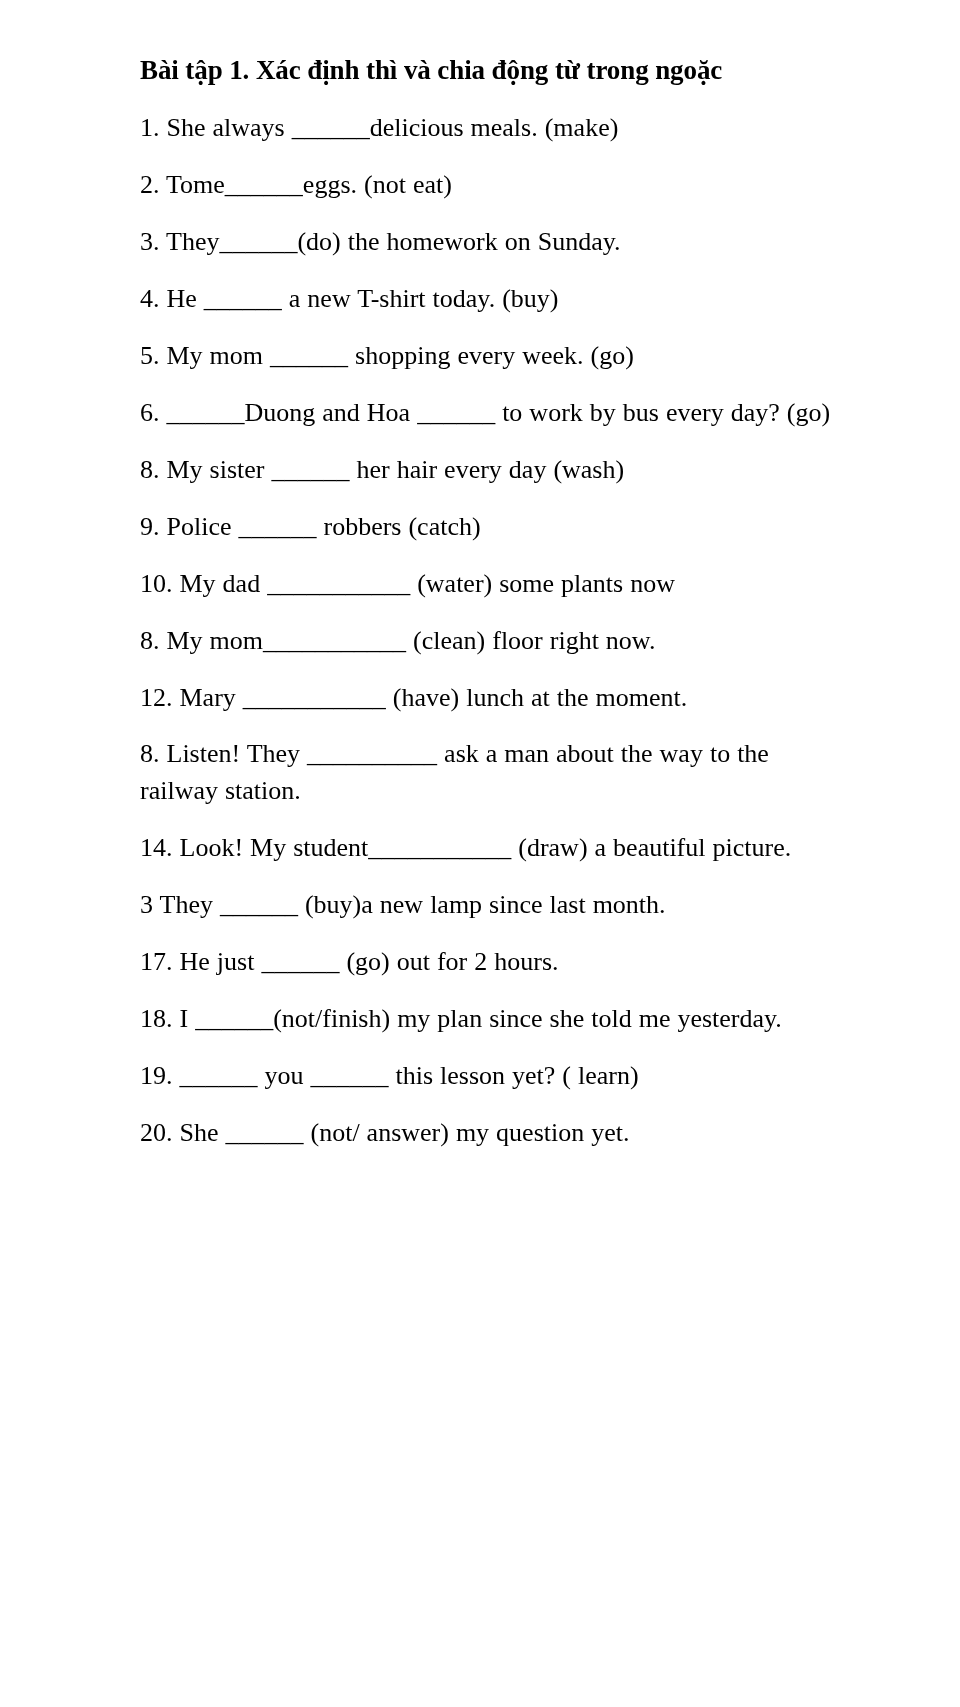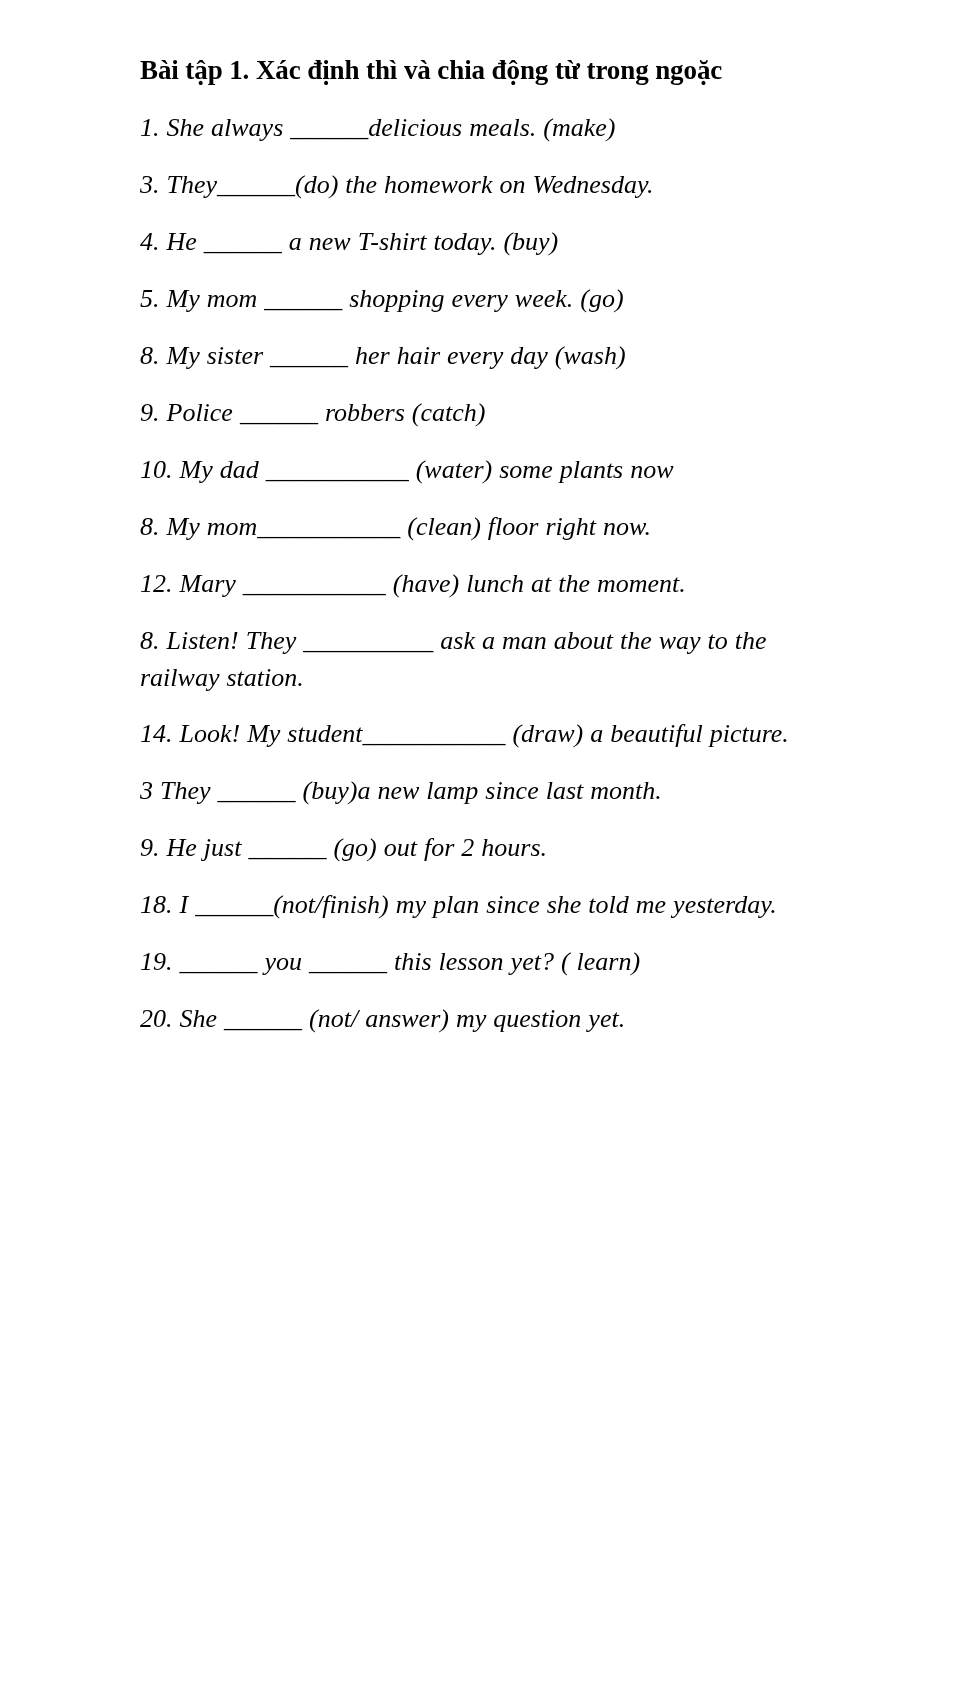--- a/index.html
+++ b/index.html
@@ -32,42 +32,43 @@
     margin: 0;
     padding: 0;
     list-style: none;
   }
   .exercise-item {
     font-size: 26px;
     line-height: 1.42;
     margin: 0 0 20px 0;
     text-align: left;
     word-spacing: 0.5px;
-    font-style: italic;
   }
   .exercise-item:last-child {
     margin-bottom: 12px;
   }
 </style>
 </head>
 <body>
 
 <div class="page">
   <h1 class="doc-title">Bài tập 1. Xác định thì và chia động từ trong ngoặc</h1>
   <ol class="exercise-list">
     <li class="exercise-item">1. She always ______delicious meals. (make)</li>
-    <li class="exercise-item">3. They______(do) the homework on Wednesday.</li>
+    <li class="exercise-item">2. Tome______eggs. (not eat)</li>
+    <li class="exercise-item">3. They______(do) the homework on Sunday.</li>
     <li class="exercise-item">4. He ______ a new T-shirt today. (buy)</li>
     <li class="exercise-item">5. My mom ______ shopping every week. (go)</li>
+    <li class="exercise-item">6. ______Duong and Hoa ______ to work by bus every day? (go)</li>
     <li class="exercise-item">8. My sister ______ her hair every day (wash)</li>
     <li class="exercise-item">9. Police ______ robbers (catch)</li>
     <li class="exercise-item">10. My dad ___________ (water) some plants now</li>
     <li class="exercise-item">8. My mom___________ (clean) floor right now.</li>
     <li class="exercise-item">12. Mary ___________ (have) lunch at the moment.</li>
     <li class="exercise-item">8. Listen! They __________ ask a man about the way to the railway station.</li>
     <li class="exercise-item">14. Look! My student___________ (draw) a beautiful picture.</li>
     <li class="exercise-item">3 They ______ (buy)a new lamp since last month.</li>
-    <li class="exercise-item">9. He just ______ (go) out for 2 hours.</li>
+    <li class="exercise-item">17. He just ______ (go) out for 2 hours.</li>
     <li class="exercise-item">18. I ______(not/finish) my plan since she told me yesterday.</li>
     <li class="exercise-item">19.  ______ you ______ this lesson yet? ( learn)</li>
     <li class="exercise-item">20. She ______ (not/ answer) my question yet.</li>
   </ol>
 </div>
 
 </body></html>

